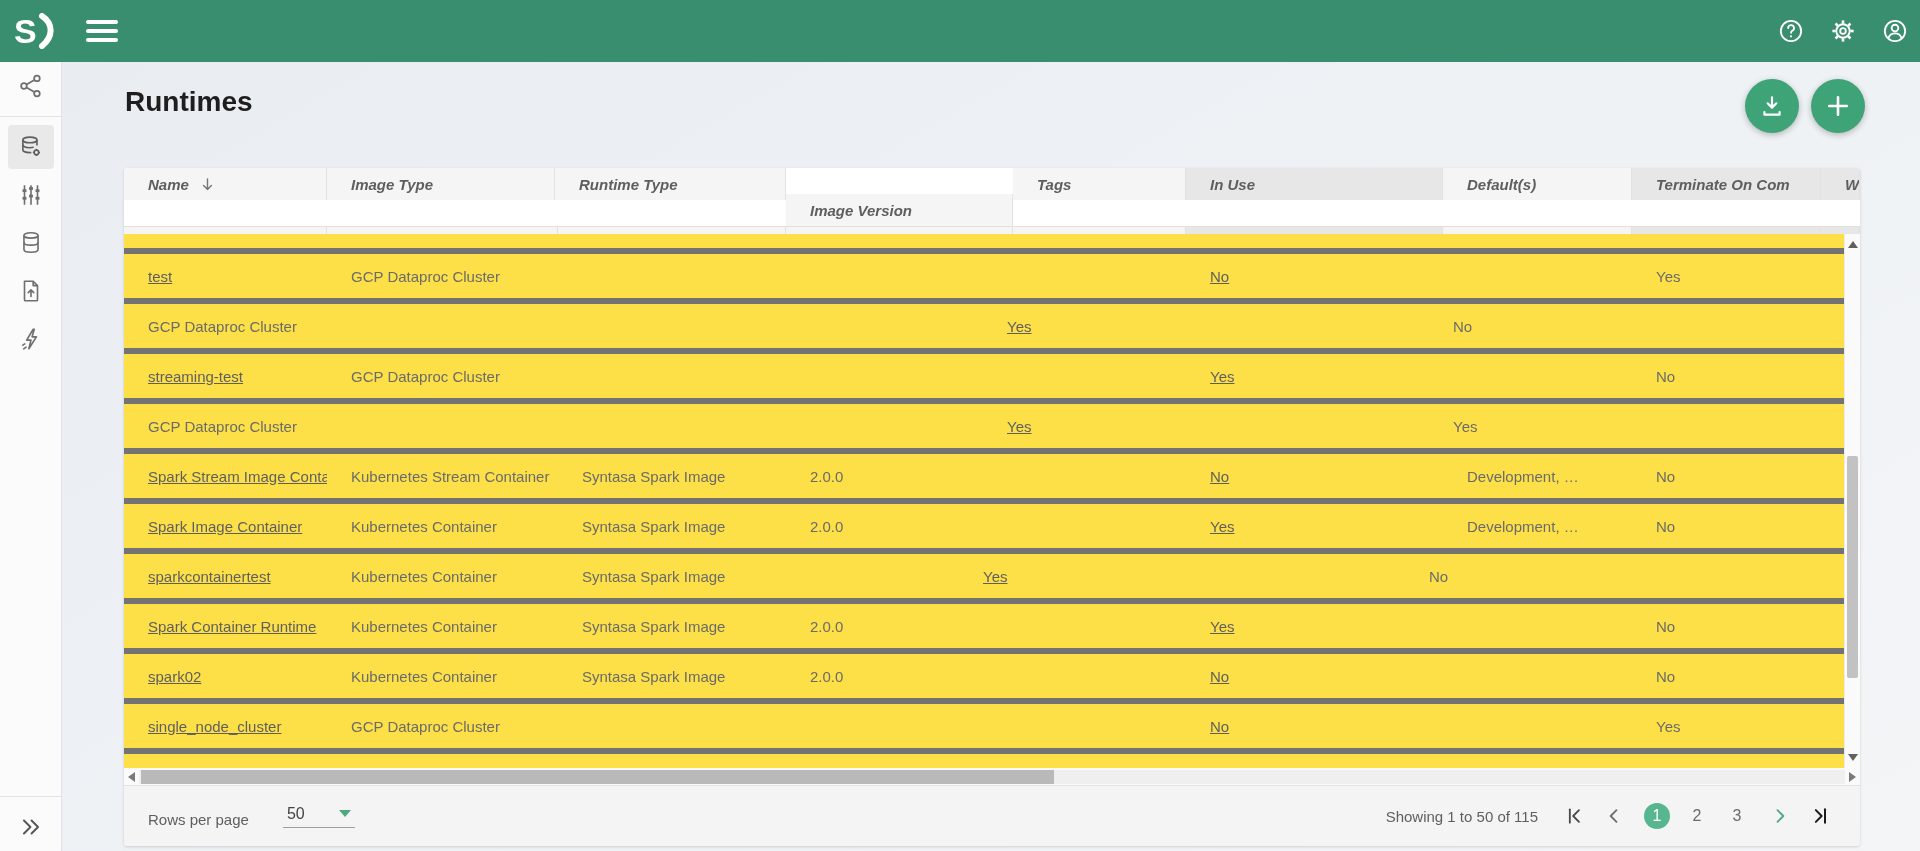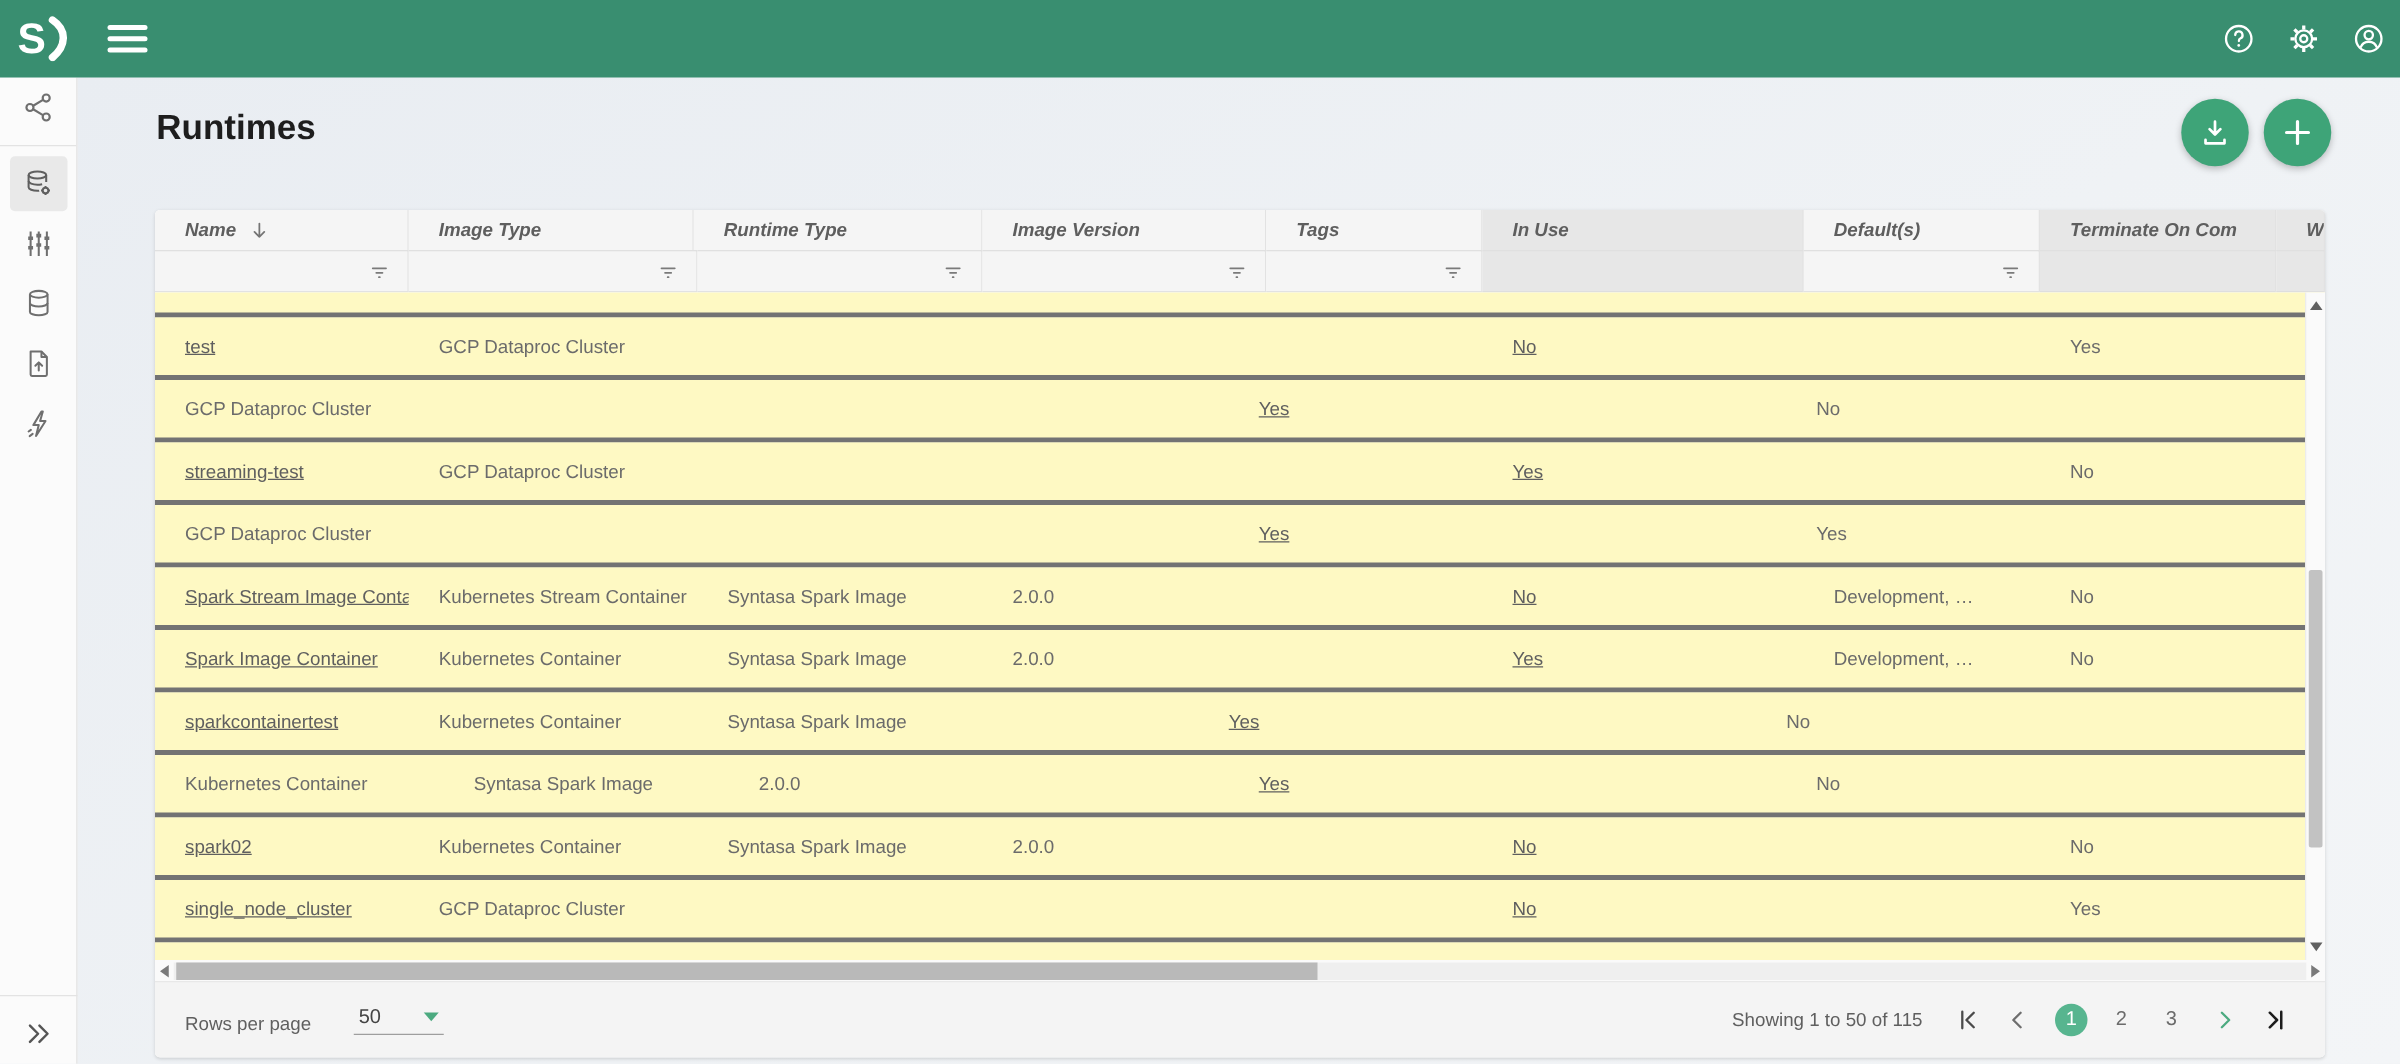--- a/index.html
+++ b/index.html
@@ -36,21 +36,21 @@
   .hcell { height:32px; display:flex; align-items:center; padding:0 8px 0 24px; border-right:1px solid #e2e2e2; background:#f5f5f5; font-weight:700; color:#5e5e5e; font-size:15px; white-space:nowrap; overflow:hidden; cursor:pointer; }
   .hcell.dark { background:#e7e7e7; }
   .sort-ic { margin-left:10px; flex:0 0 auto; }
   .tfilter { display:flex; width:1736px; }
   .fcell { height:34px; display:flex; align-items:center; justify-content:flex-end; padding-right:14px; background:#f5f5f5; border-right:1px solid #e2e2e2; border-top:1px solid #e0e0e0; border-bottom:1px solid #dcdcdc; }
   .fcell.dark { background:#e7e7e7; }
   .funnel { cursor:pointer; }
 
   .tbody { position:absolute; left:0; top:66px; width:1736px; height:534px; overflow:hidden; background:#fff; }
   .rows { position:relative; top:-30px; }
-  .trow { display:flex; width:1736px; height:50px; background:#fef9c3; border-bottom:4px solid #737373; }
+  .trow { display:flex; width:1736px; height:50px; background:#fde047; border-bottom:6px solid #737373; }
   .tcell { display:flex; align-items:center; padding:0 8px 0 24px; font-size:15px; color:#6b6b6b; white-space:nowrap; overflow:hidden; }
   .cell-link { color:#5f5f5f; text-decoration:underline; cursor:pointer; }
 
   
   .vscroll { position:absolute; right:0; top:66px; width:16px; height:534px; background:#fafafa; border-left:1px solid #ececec; z-index:6; }
   .vs-arrow { position:absolute; left:3px; width:0; height:0; border-left:5px solid transparent; border-right:5px solid transparent; }
   .vs-up { top:7px; border-bottom:7px solid #606060; }
   .vs-down { bottom:7px; border-top:7px solid #606060; }
   .vs-thumb { position:absolute; left:2px; top:222px; width:11px; height:222px; background:#c2c2c2; border-radius:2px; }
 
@@ -221,21 +221,21 @@
           <svg class="sort-ic" width="17" height="17" viewBox="0 0 24 24" fill="none" stroke="#757575" stroke-width="2" stroke-linecap="round" stroke-linejoin="round">
             <path d="M12,4 v15 M6.5,13.5 L12,19 l5.5,-5.5"></path>
           </svg>
         </div>
         <div class="hcell" style="width: 228px;">
           <span>Image Type</span>
         </div>
         <div class="hcell" style="width: 231px;">
           <span>Runtime Type</span>
         </div>
-        <div class="hcell" style="width: 227px;">
+        <div class="hcell" style="width: 227px; margin-top: 26px;">
           <span>Image Version</span>
         </div>
         <div class="hcell" style="width: 173px;">
           <span>Tags</span>
         </div>
         <div class="hcell dark" style="width: 257px;">
           <span>In Use</span>
         </div>
         <div class="hcell" style="width: 189px;">
           <span>Default(s)</span>
@@ -388,20 +388,23 @@
             <div class="tcell" style="width: 228px;">Syntasa Spark Image</div>
             <div class="tcell" style="width: 173px;"></div>
             <div class="tcell" style="width: 257px;">
               <a class="cell-link">Yes</a>
             </div>
             <div class="tcell" style="width: 189px;"></div>
             <div class="tcell" style="width: 189px;">No</div>
             <div class="tcell" style="width: 39px;"></div>
           </div>
           <div class="trow">
+            <div class="tcell" style="width: 203px;">
+              <a class="cell-link">Spark Container Runtime</a>
+            </div>
             <div class="tcell" style="width: 231px;">Kubernetes Container</div>
             <div class="tcell" style="width: 228px;">Syntasa Spark Image</div>
             <div class="tcell" style="width: 227px;">2.0.0</div>
             <div class="tcell" style="width: 173px;"></div>
             <div class="tcell" style="width: 257px;">
               <a class="cell-link">Yes</a>
             </div>
             <div class="tcell" style="width: 189px;"></div>
             <div class="tcell" style="width: 189px;">No</div>
             <div class="tcell" style="width: 39px;"></div>

